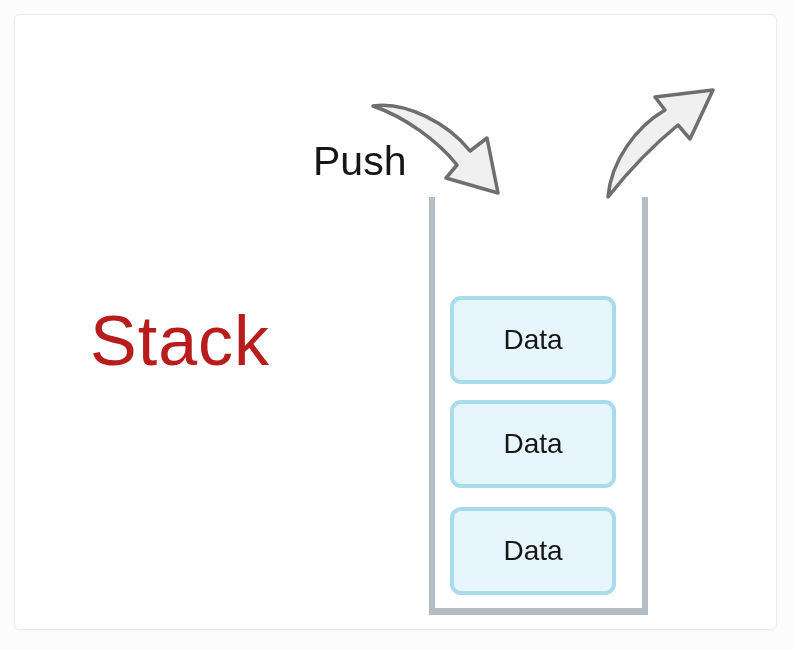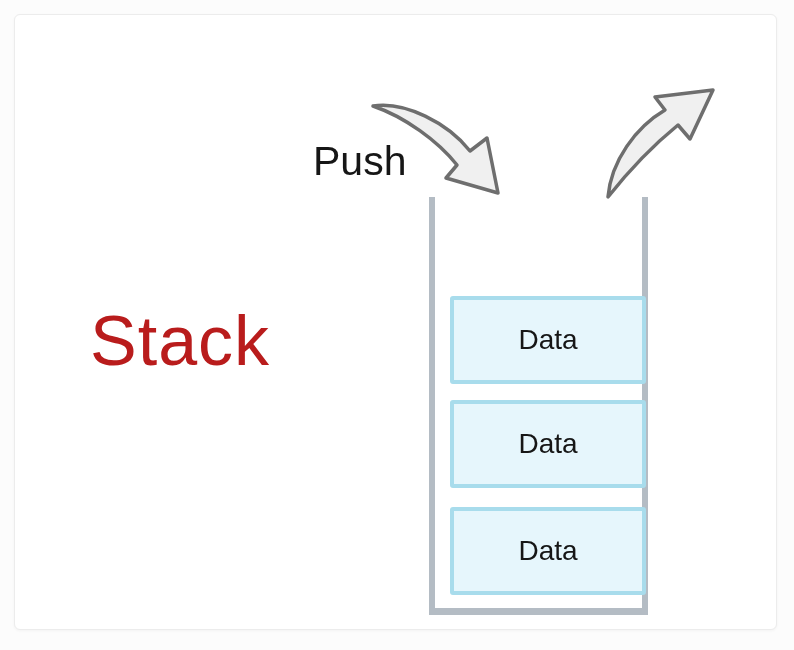--- a/index.html
+++ b/index.html
@@ -85,26 +85,26 @@
     width: 219px;
     height: 418px;
     box-sizing: border-box;
     border-left: 6px solid #b4bcc4;
     border-right: 6px solid #b4bcc4;
     border-bottom: 7px solid #b4bcc4;
   }
   .stack-item {
     position: absolute;
     left: 435px;
-    width: 196px;
+    width: 166px;
     height: 88px;
     box-sizing: border-box;
     background: #e6f6fc;
     border: 4px solid #a8dcec;
-    border-radius: 3px;
+    border-radius: 11px;
     display: flex;
     align-items: center;
     justify-content: center;
     font-size: 28px;
     font-weight: 500;
     color: #161616;
   }
   .stack-item.item-0 { top: 281px; }
   .stack-item.item-1 { top: 385px; }
   .stack-item.item-2 { top: 492px; }

